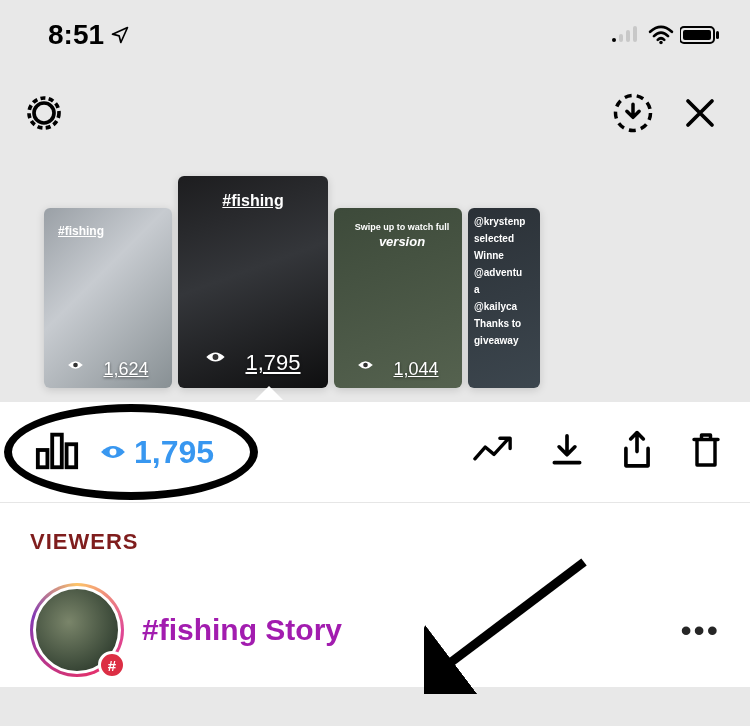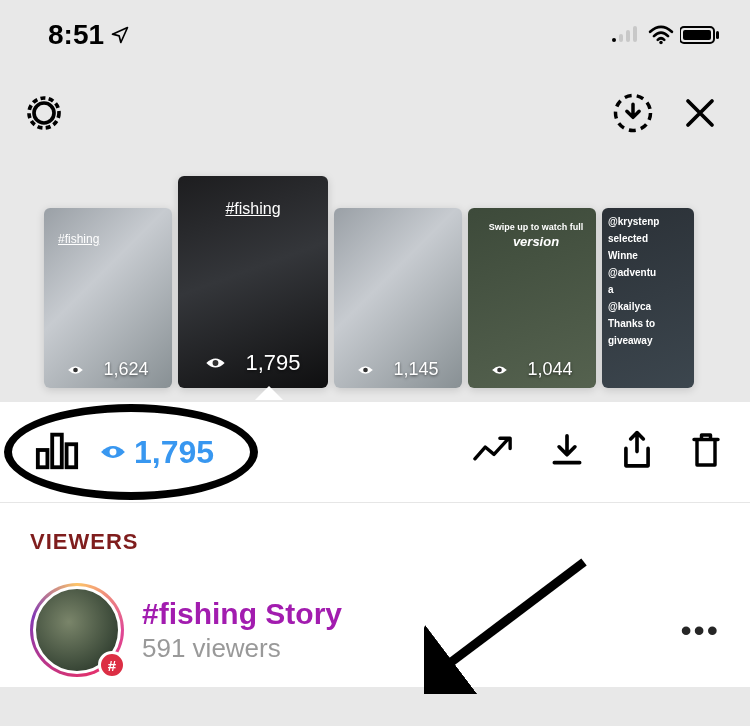--- a/index.html
+++ b/index.html
@@ -56,54 +56,54 @@
     background: linear-gradient(135deg,#9aa0a6,#c7cbd0 40%,#889094);
     box-shadow: 0 2px 8px rgba(0,0,0,.15);
   }
   .story-thumb.selected {
     width: 150px;
     height: 212px;
     background: linear-gradient(160deg,#1d1d1f 0%,#34363a 45%,#0f0f10 100%);
   }
   .story-thumb .tag {
     position: absolute;
-    top: 24px;
+    top: 16px;
     color: #fff;
     font-size: 12px;
-    font-weight: 400;
+    font-weight: 700;
     text-decoration: underline;
   }
   .story-thumb:nth-child(1) .tag { left: 14px; }
   .story-thumb.selected .tag { left: 50%; transform: translateX(-50%); font-size: 16px; }
   .story-thumb .viewcount {
     position: absolute;
     left: 50%;
     transform: translateX(-50%);
     bottom: 8px;
     color: #fff;
     font-size: 18px;
     font-weight: 500;
     display: flex;
-    align-items: center;
     gap: 20px;
     text-shadow: 0 1px 3px rgba(0,0,0,.6);
+    text-decoration: underline;
   }
   .story-thumb.selected .viewcount { font-size: 22px; bottom: 12px; }
   .story-thumb.promo {
     background: linear-gradient(160deg,#3d4a3a,#55624f);
     display: flex; flex-direction: column; align-items: center; justify-content: flex-start;
     padding-top: 14px;
     padding-left: 8px;
   }
   .story-thumb.promo .ptext1 { color:#fff; font-size:9px; margin-bottom:2px; font-weight:600; text-align:center; }
   .story-thumb.promo .ptext2 { color:#fff; font-size:13px; font-weight:800; font-style:italic; text-align:center; }
   .story-thumb.tags {
     background: linear-gradient(160deg,#2b3137,#3c464e);
     display:flex; flex-direction:column; padding:8px 6px; color:#fff;
-    width: 92px;
+    width: 72px;
   }
   .story-thumb.tags .tline { font-size:10px; font-weight:700; margin-bottom:6px; }
 
   .caret {
     position: absolute;
     bottom: -12px;
     left: 255px;
     width: 0; height: 0;
     border-left: 14px solid transparent;
     border-right: 14px solid transparent;
@@ -238,29 +238,20 @@
     </span>
   </div>
   <div class="story-thumb selected">
     <span class="tag">#fishing</span>
     <span class="viewcount">
       <svg class="eye" width="20" height="14" viewBox="0 0 24 16">
           <path d="M1 8 Q12 -3 23 8 Q12 19 1 8 Z" fill="#fff"></path>
           <circle cx="12" cy="8" r="3.5" fill="#333"></circle>
         </svg>
       <span>1,795</span>
-    </span>
-  </div>
-  <div class="story-thumb">
-    <span class="viewcount">
-      <svg class="eye" width="16" height="12" viewBox="0 0 24 16">
-          <path d="M1 8 Q12 -3 23 8 Q12 19 1 8 Z" fill="#fff"></path>
-          <circle cx="12" cy="8" r="3.5" fill="#333"></circle>
-        </svg>
-      <span>1,145</span>
     </span>
   </div>
   <div class="story-thumb promo">
     <span class="ptext1">Swipe up to watch full</span>
     <span class="ptext2">version</span>
     <span class="viewcount">
       <svg class="eye" width="16" height="12" viewBox="0 0 24 16">
           <path d="M1 8 Q12 -3 23 8 Q12 19 1 8 Z" fill="#fff"></path>
           <circle cx="12" cy="8" r="3.5" fill="#333"></circle>
         </svg>
@@ -324,21 +315,20 @@
 
 <div class="viewers">
   <div class="viewers-title">VIEWERS</div>
   <div class="viewer-row">
     <div class="avatar-ring">
       <div class="avatar-inner"></div>
       <div class="hash-badge">#</div>
     </div>
     <div class="viewer-text">
       <div class="h">#fishing Story</div>
-      <div class="s">591 viewers</div>
     </div>
     <div class="more">•••</div>
   </div>
 </div>
 
 <svg class="arrow-annot" width="170" height="140">
   <defs>
       <marker id="ah" markerWidth="12" markerHeight="12" refX="2" refY="5" orient="auto">
         <path d="M0 0 L11 5 L0 10 Z" fill="#000"></path>
       </marker>

